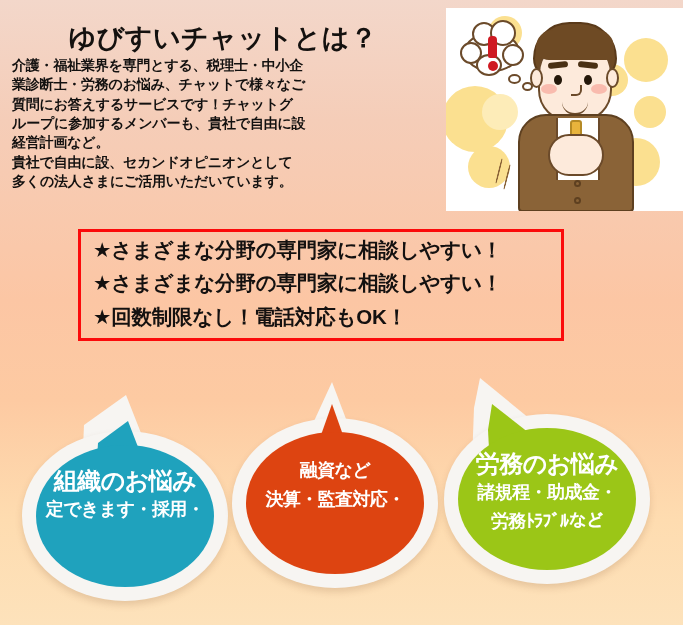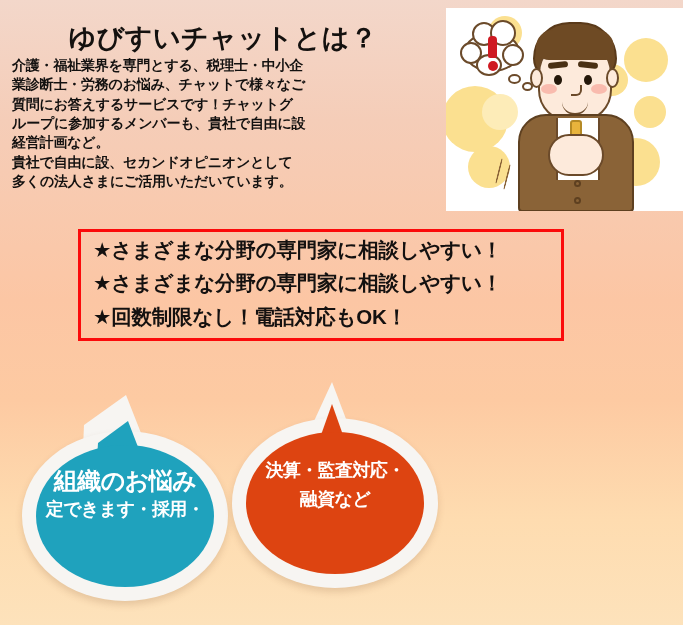--- a/index.html
+++ b/index.html
@@ -401,19 +401,34 @@
   <div class="balloon" id="balloon-1">
     <svg class="tail-outer" viewBox="0 0 206 120">
       <polygon points="100,0 128,74 66,74" fill="#f7f5f2"></polygon>
     </svg>
     <div class="circle-outer"></div>
     <svg class="tail-inner" viewBox="0 0 206 120">
       <polygon points="100,22 122,84 78,84" fill="#dd4411"></polygon>
     </svg>
     <div class="circle-inner" style="background:#dd4411"></div>
     <div class="labels">
+      <div class="sub">融資など</div>
       <div class="sub">決算・監査対応・</div>
-      <div class="sub">融資など</div>
     </div>
   </div>
 
+  <div class="balloon" id="balloon-2">
+    <svg class="tail-outer" viewBox="0 0 206 120">
+      <polygon points="36,0 124,72 28,84 30,30" fill="#f7f5f2"></polygon>
+    </svg>
+    <div class="circle-outer"></div>
+    <svg class="tail-inner" viewBox="0 0 206 120">
+      <polygon points="48,26 122,84 46,90 44,52" fill="#9bc617"></polygon>
+    </svg>
+    <div class="circle-inner" style="background:#9bc617"></div>
+    <div class="labels">
+      <div class="headline">労務のお悩み</div>
+      <div class="sub">諸規程・助成金・</div>
+      <div class="sub">労務ﾄﾗﾌﾞﾙなど</div>
+    </div>
+  </div>
 
 </div>
 
 </body></html>

